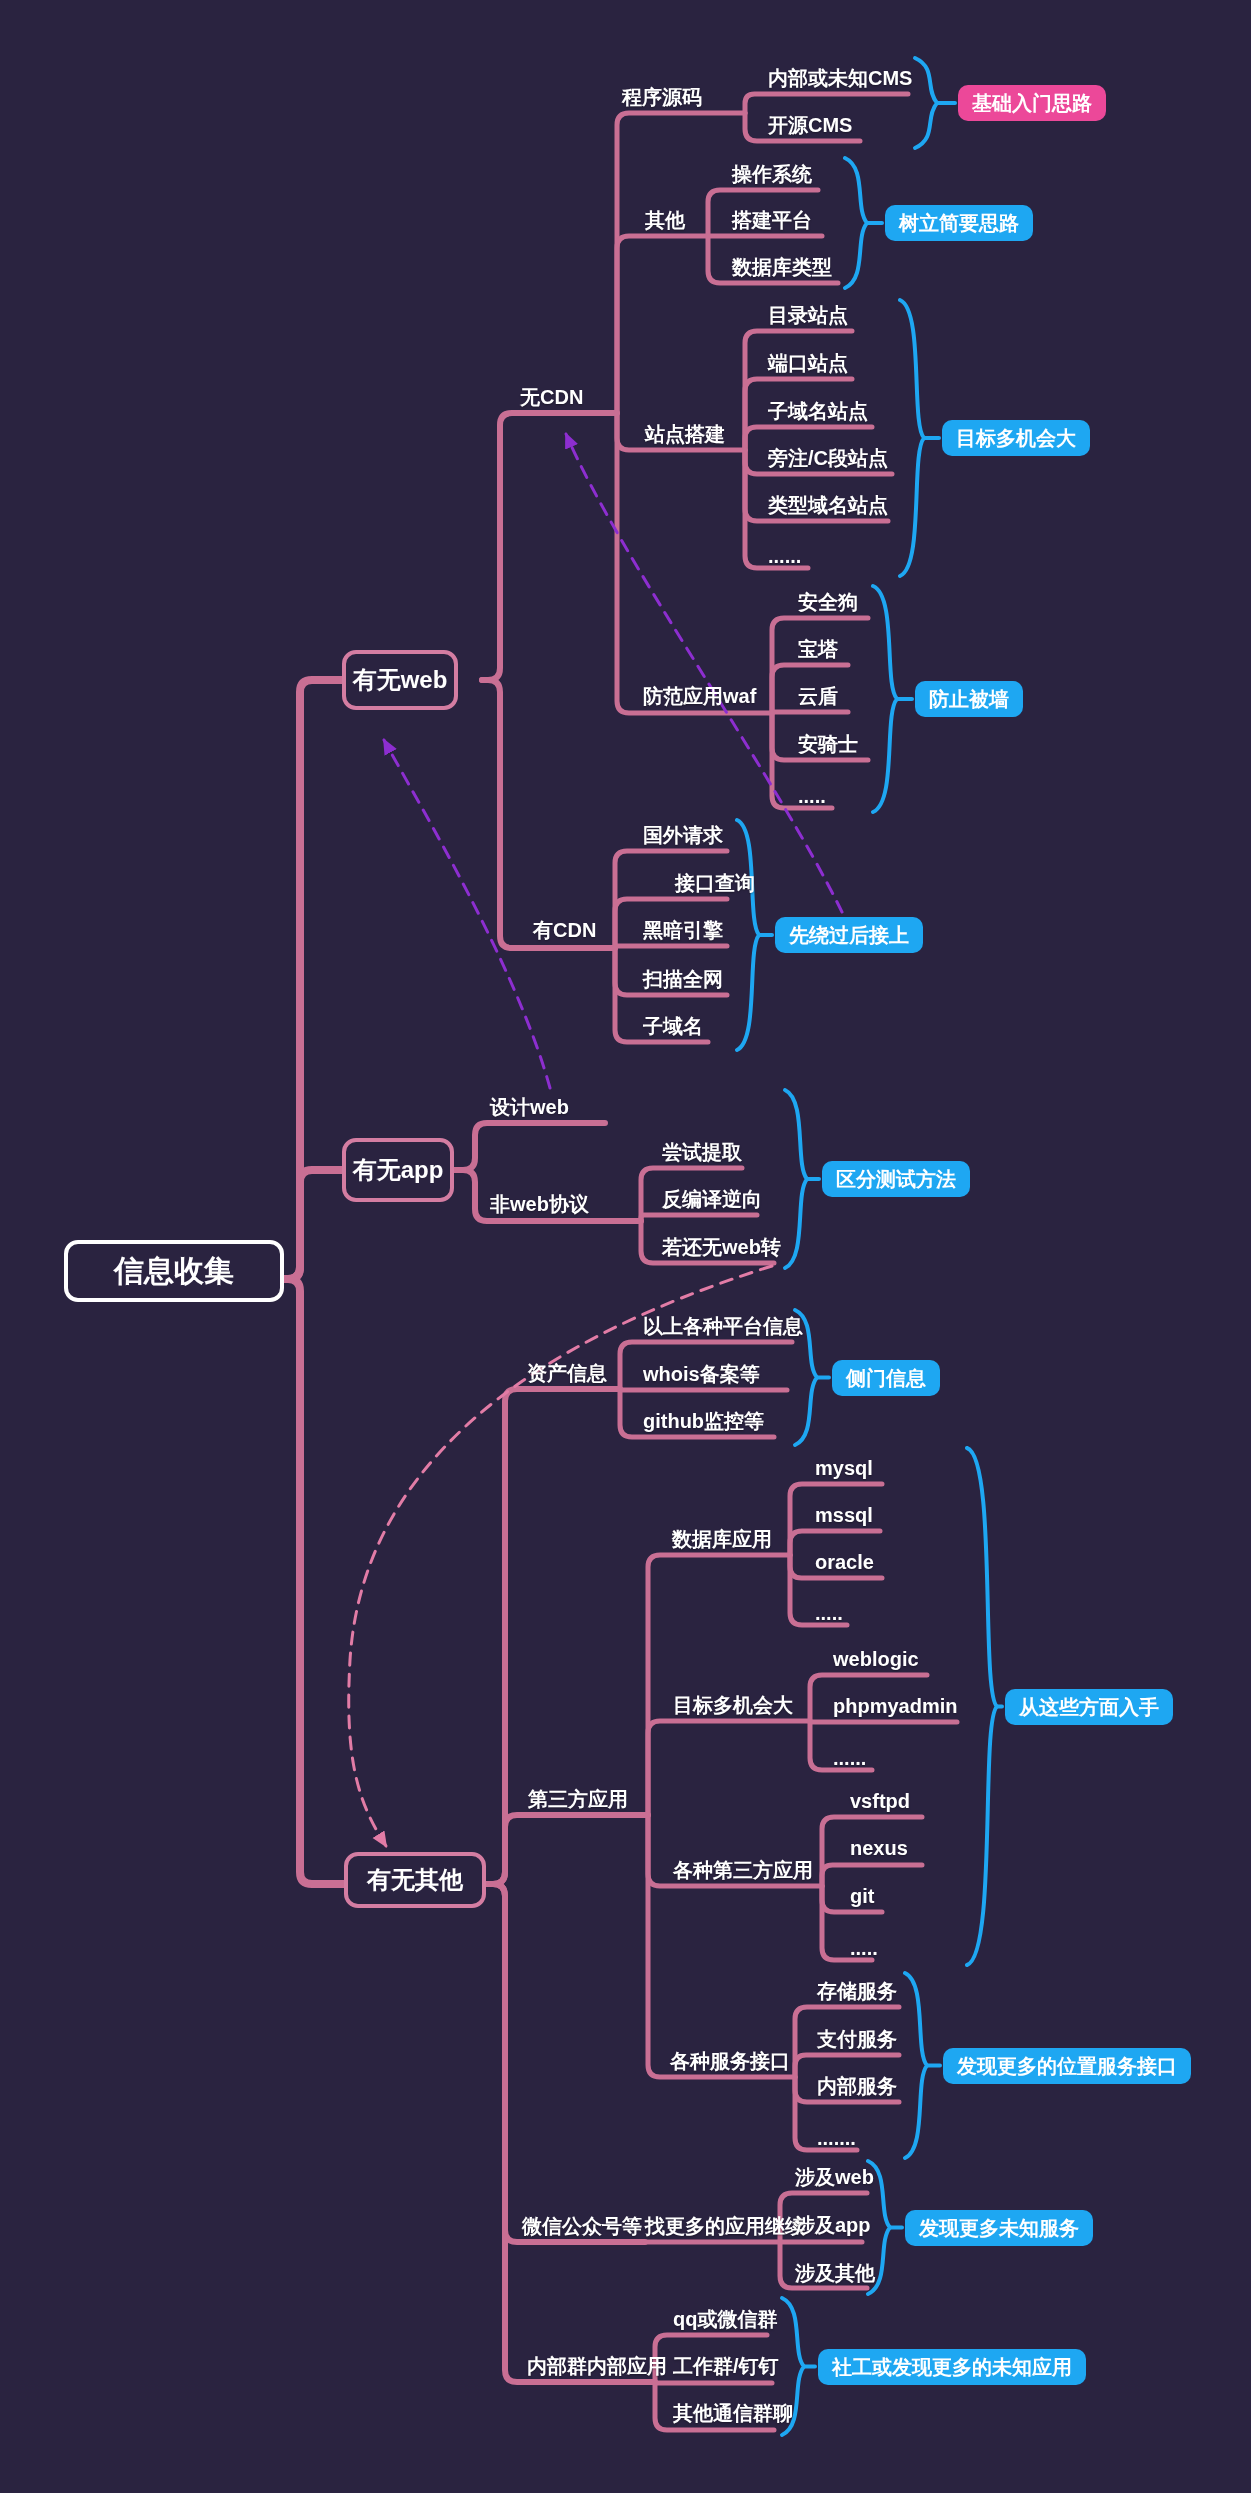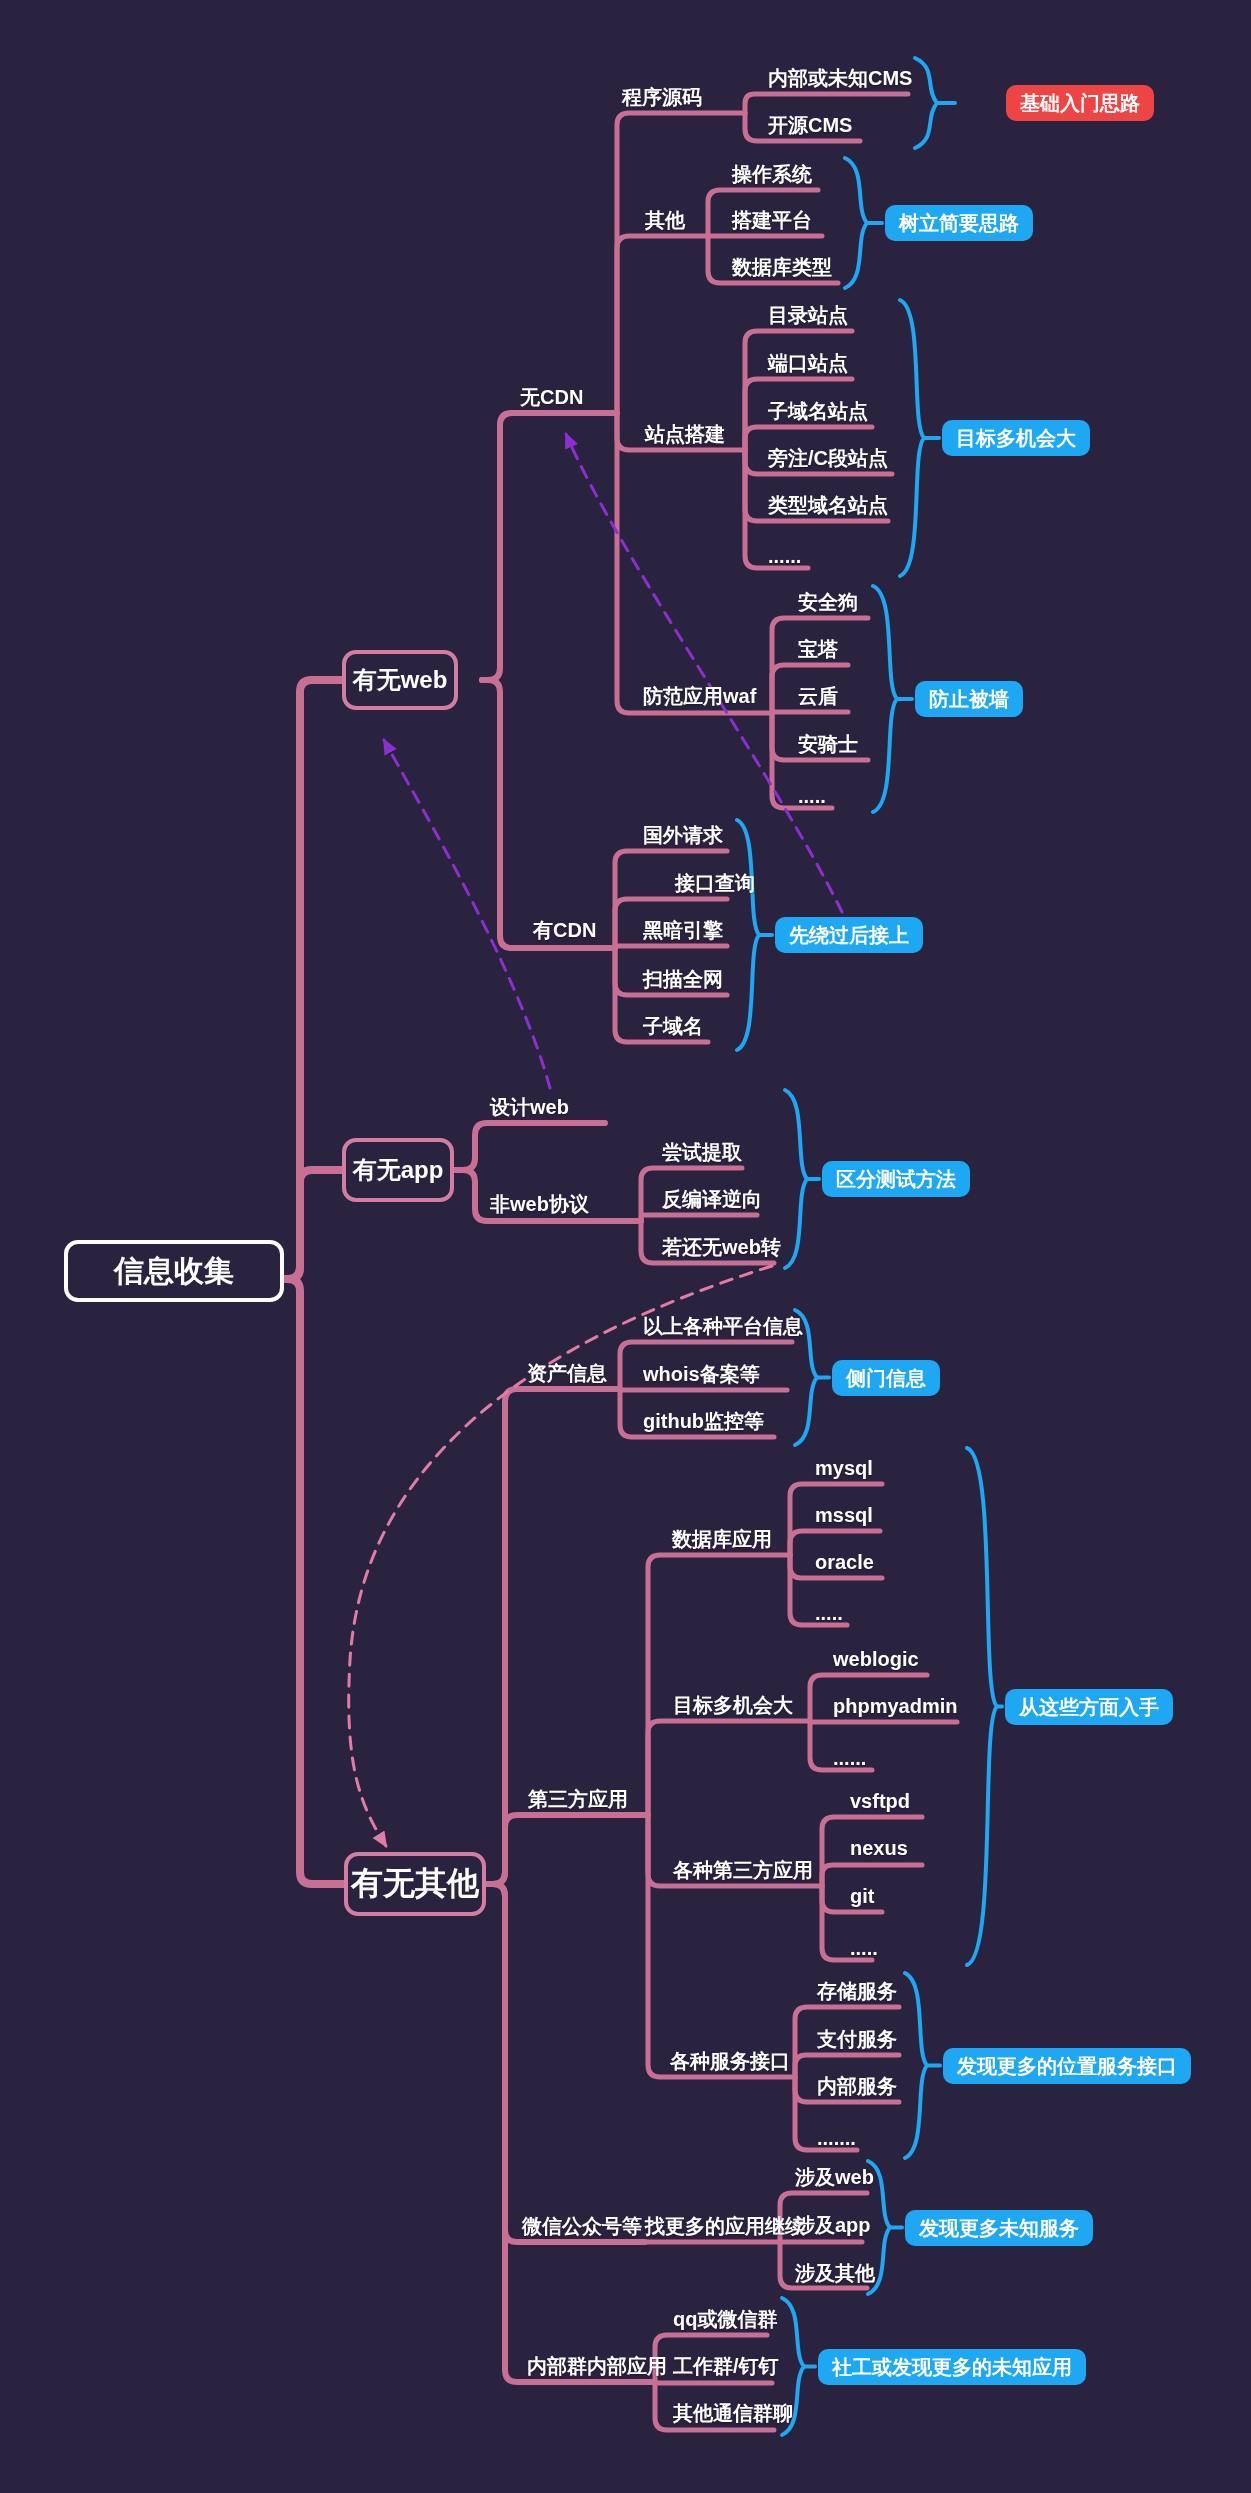--- a/index.html
+++ b/index.html
@@ -120,21 +120,21 @@
       </defs>
       <path d="M 842 912 C 775 775, 618 555, 566 434" fill="none" stroke="#8d2ed0" stroke-width="3" stroke-linecap="round" stroke-linejoin="round" stroke-dasharray="12 9" marker-end="url(#arrP)"></path>
       <path d="M 550 1088 C 516 965, 420 806, 384 740" fill="none" stroke="#8d2ed0" stroke-width="3" stroke-linecap="round" stroke-linejoin="round" stroke-dasharray="12 9" marker-end="url(#arrP)"></path>
       <path d="M 772 1266 C 520 1345, 362 1470, 350 1660 C 344 1765, 360 1805, 386 1846" fill="none" stroke="#e27ca6" stroke-width="3" stroke-linecap="round" stroke-linejoin="round" stroke-dasharray="12 9" marker-end="url(#arrK)"></path>
     </svg>
   <div id="nodes">
       <div class="box rootbox" style="left: 64px; top: 1240px; width: 220px; height: 62px; font-size: 30px;">信息收集</div>
       <div class="box" style="left: 342px; top: 650px; width: 116px; height: 60px; font-size: 24px;">有无web</div>
       <div class="nlabel" style="left: 520px; top: 385px;">无CDN</div>
       <div class="nlabel" style="left: 622px; top: 85px;">程序源码</div>
-      <div class="pill" style="left: 1006px; top: 85px; background: #ef4444;">基础入门思路</div>
+      <div class="pill" style="left: 958px; top: 85px; background: #ec4899;">基础入门思路</div>
       <div class="nlabel" style="left: 768px; top: 66px;">内部或未知CMS</div>
       <div class="nlabel" style="left: 768px; top: 113px;">开源CMS</div>
       <div class="nlabel" style="left: 645px; top: 208px;">其他</div>
       <div class="pill" style="left: 885px; top: 205px; background: rgb(30, 167, 242);">树立简要思路</div>
       <div class="nlabel" style="left: 732px; top: 162px;">操作系统</div>
       <div class="nlabel" style="left: 732px; top: 208px;">搭建平台</div>
       <div class="nlabel" style="left: 732px; top: 255px;">数据库类型</div>
       <div class="nlabel" style="left: 645px; top: 422px;">站点搭建</div>
       <div class="pill" style="left: 942px; top: 420px; background: rgb(30, 167, 242);">目标多机会大</div>
       <div class="nlabel" style="left: 768px; top: 303px;">目录站点</div>
@@ -157,21 +157,21 @@
       <div class="nlabel" style="left: 643px; top: 918px;">黑暗引擎</div>
       <div class="nlabel" style="left: 643px; top: 967px;">扫描全网</div>
       <div class="nlabel" style="left: 643px; top: 1014px;">子域名</div>
       <div class="box" style="left: 342px; top: 1138px; width: 112px; height: 64px; font-size: 24px;">有无app</div>
       <div class="nlabel" style="left: 490px; top: 1095px;">设计web</div>
       <div class="nlabel" style="left: 490px; top: 1192px;">非web协议</div>
       <div class="pill" style="left: 822px; top: 1161px; background: rgb(30, 167, 242);">区分测试方法</div>
       <div class="nlabel" style="left: 662px; top: 1140px;">尝试提取</div>
       <div class="nlabel" style="left: 662px; top: 1187px;">反编译逆向</div>
       <div class="nlabel" style="left: 662px; top: 1235px;">若还无web转</div>
-      <div class="box" style="left: 344px; top: 1852px; width: 142px; height: 64px; font-size: 32px; font-family: Liberation Serif, serif;">有无其他</div>
+      <div class="box" style="left: 344px; top: 1852px; width: 142px; height: 56px; font-size: 24px; font-family: Liberation Serif, serif;">有无其他</div>
       <div class="nlabel" style="left: 527px; top: 1361px;">资产信息</div>
       <div class="pill" style="left: 832px; top: 1359.5px; background: rgb(30, 167, 242);">侧门信息</div>
       <div class="nlabel" style="left: 643px; top: 1314px;">以上各种平台信息</div>
       <div class="nlabel" style="left: 643px; top: 1362px;">whois备案等</div>
       <div class="nlabel" style="left: 643px; top: 1409px;">github监控等</div>
       <div class="nlabel" style="left: 528px; top: 1787px;">第三方应用</div>
       <div class="pill" style="left: 1005px; top: 1688.5px; background: rgb(30, 167, 242);">从这些方面入手</div>
       <div class="nlabel" style="left: 672px; top: 1527px;">数据库应用</div>
       <div class="nlabel" style="left: 815px; top: 1456px;">mysql</div>
       <div class="nlabel" style="left: 815px; top: 1503px;">mssql</div>

